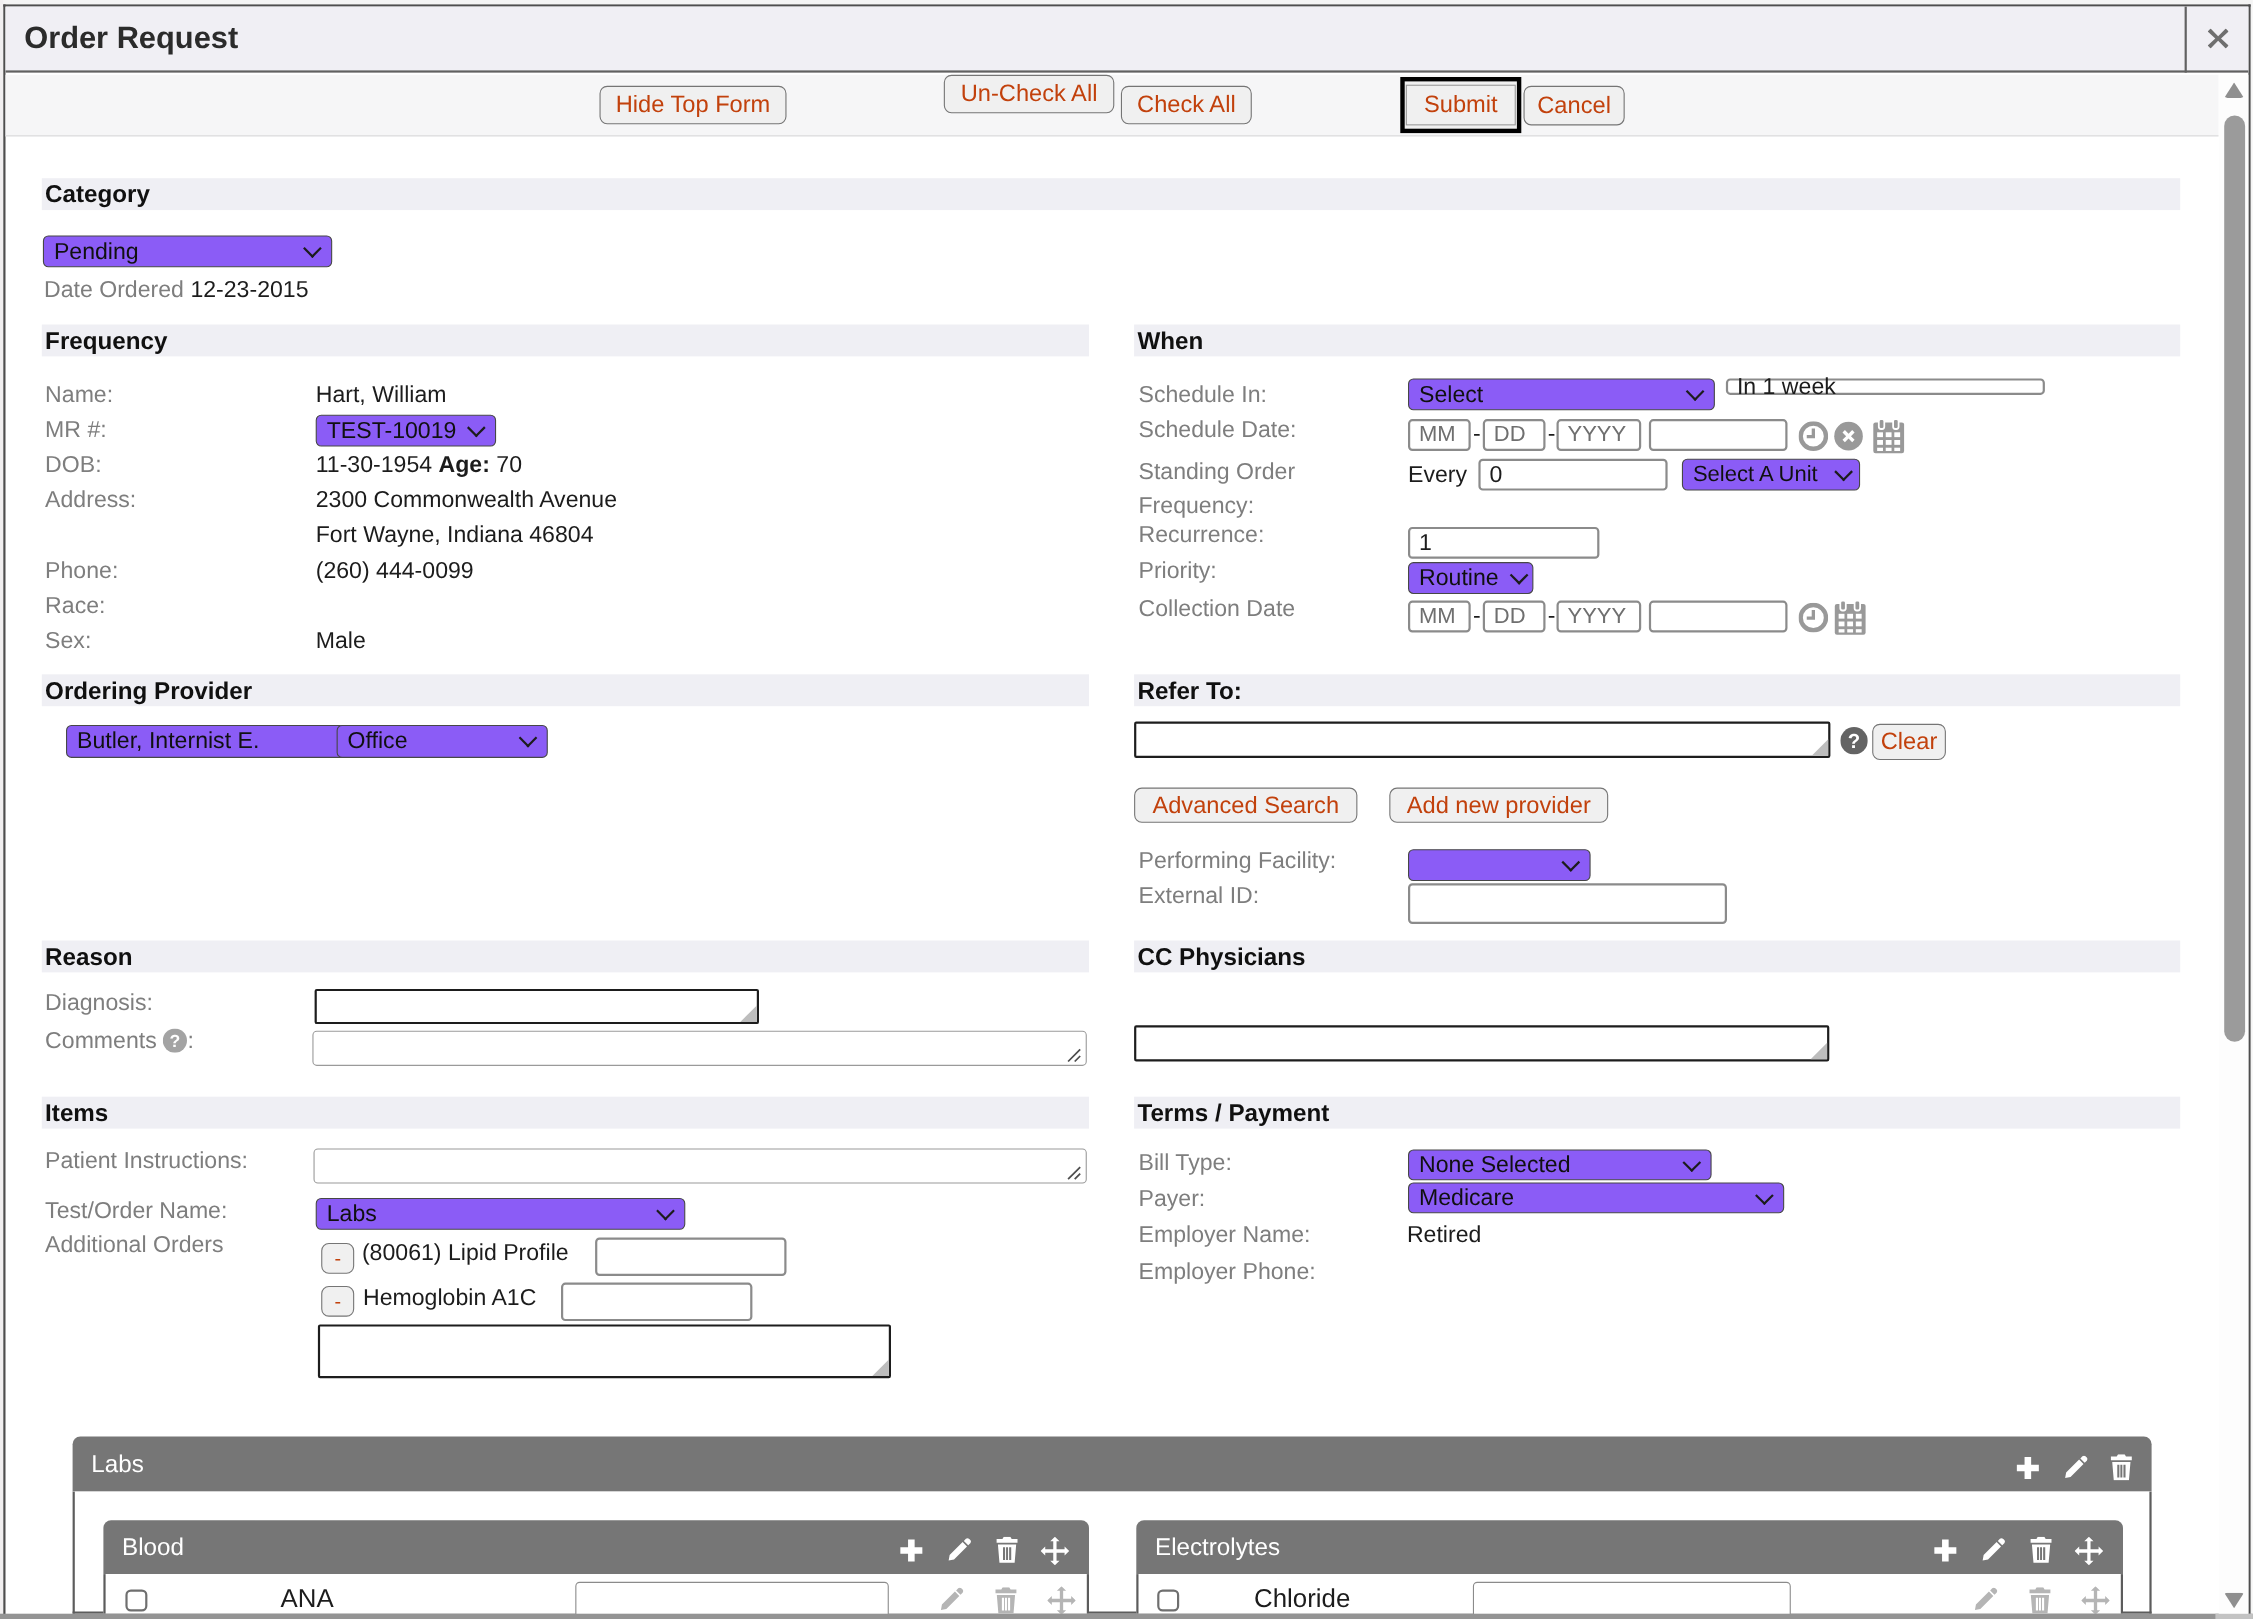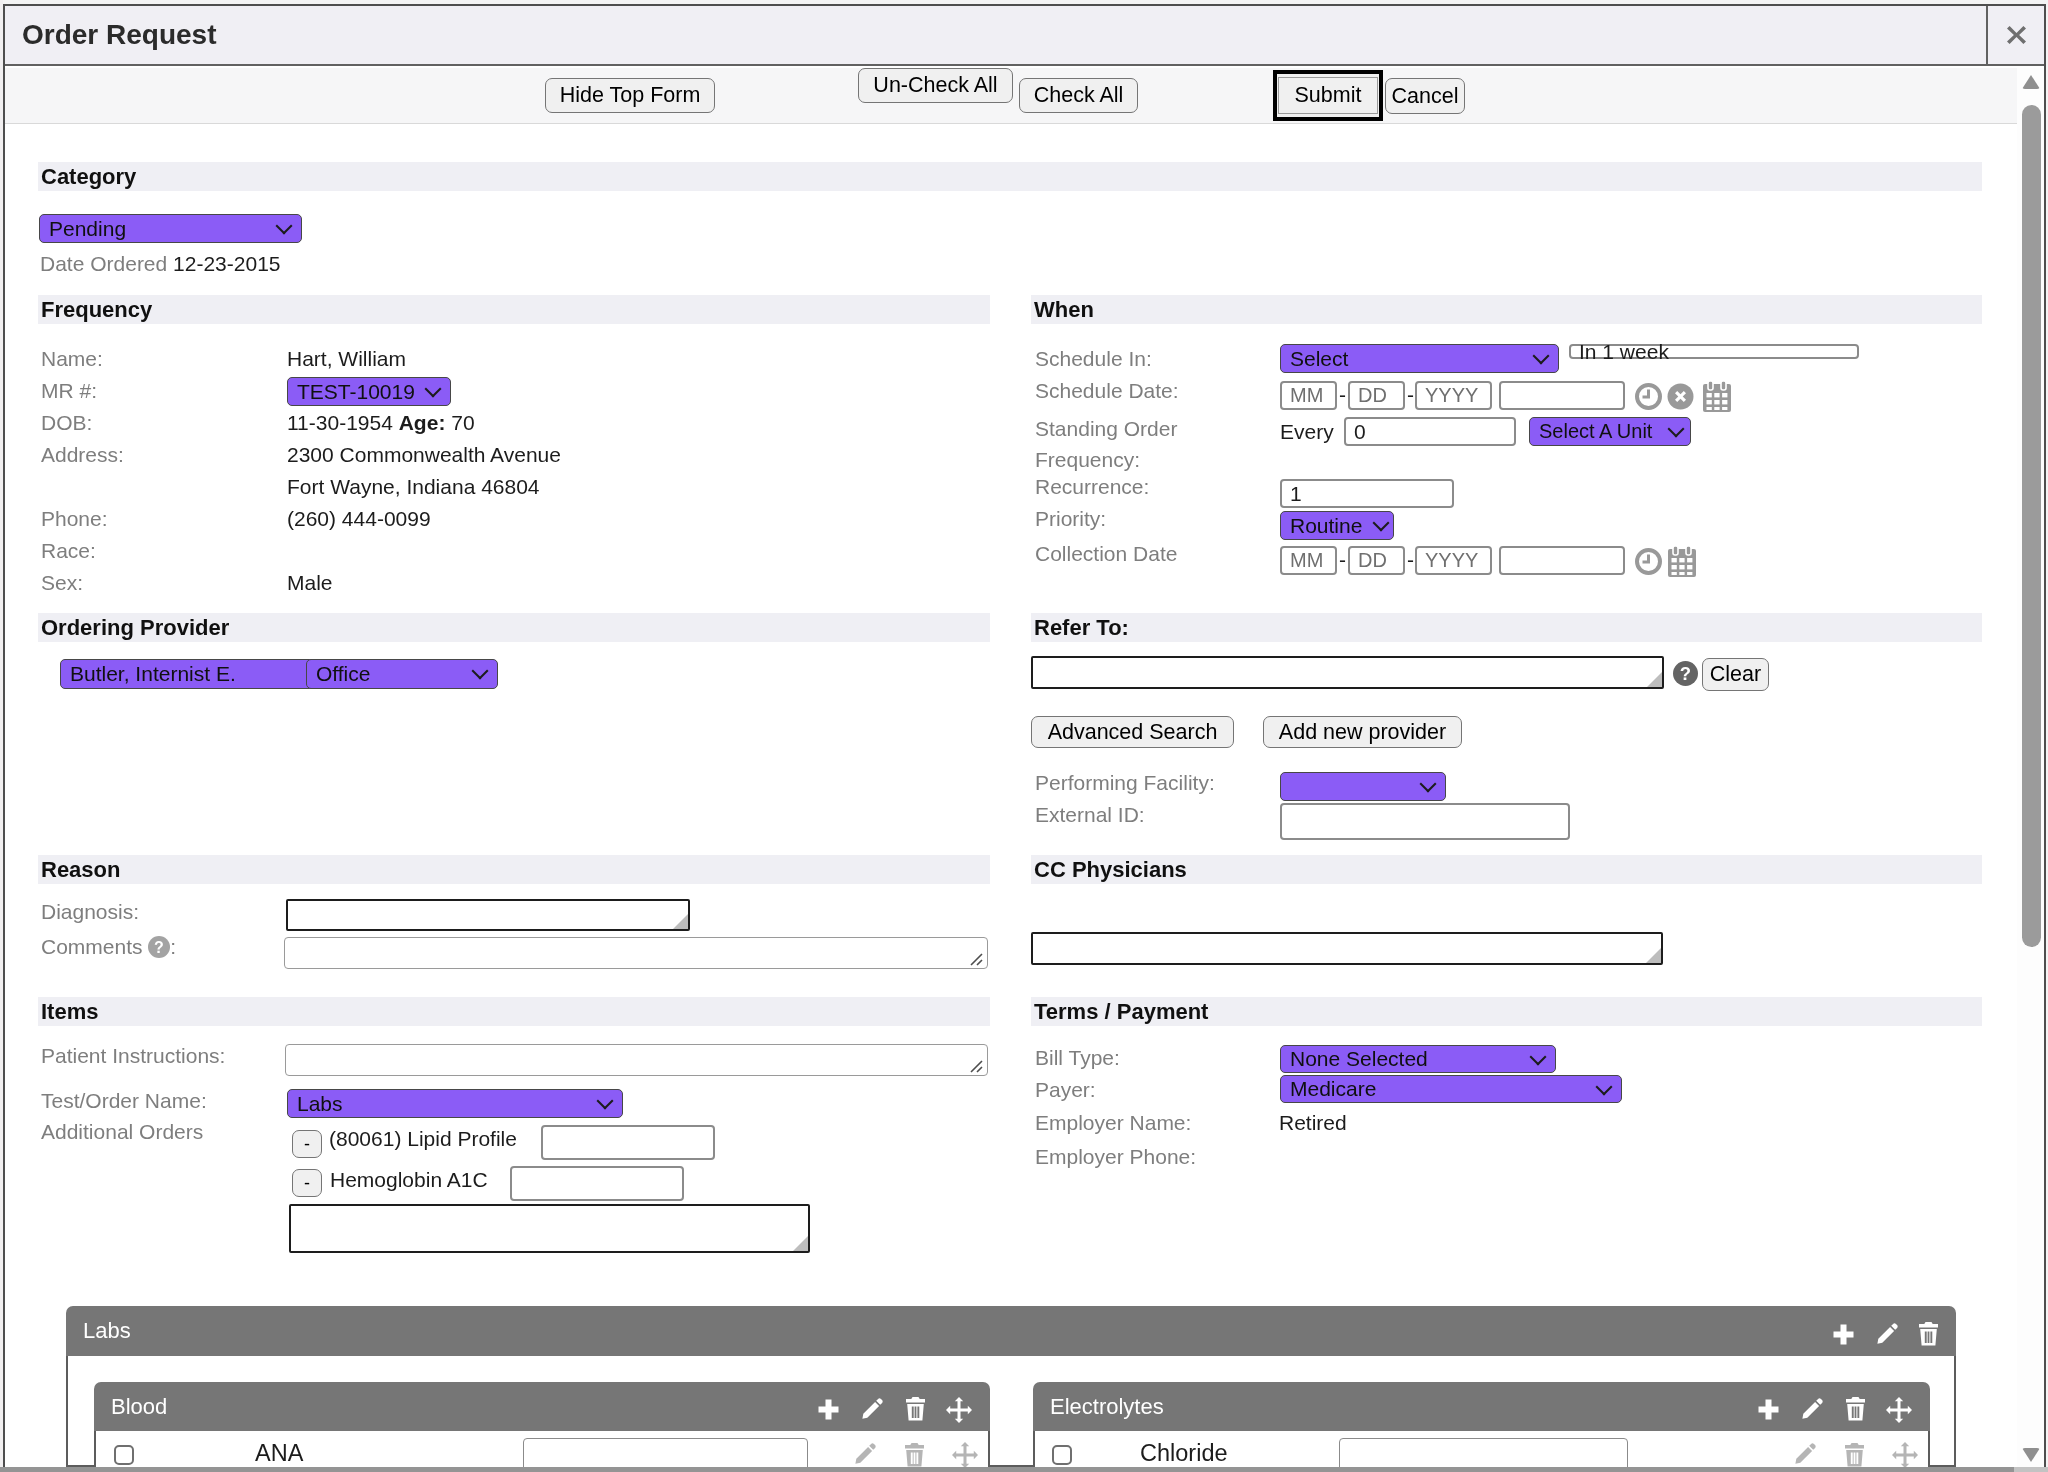--- a/index.html
+++ b/index.html
@@ -7,21 +7,21 @@
 body{font-family:"Liberation Sans",sans-serif;background:#fff;position:relative}
 .abs{position:absolute}
 .lbl{position:absolute;color:#7e7e7e;font-size:21px;white-space:nowrap;line-height:32px}
 .val{position:absolute;color:#1c1c1c;font-size:21px;white-space:nowrap;line-height:32px}
 .bar{position:absolute;background:#efeff4;height:29px;line-height:29px;font-weight:bold;font-size:22px;color:#101010;padding-left:3px;white-space:nowrap}
 .sel{position:absolute;border:1.8px solid #474747;border-radius:5px;background:#8b5cf6;font-size:21px;color:#101010;white-space:nowrap;display:flex;align-items:center;padding-left:9px}
 .chev{position:absolute;width:12px;height:12px;border-right:2.3px solid #1c1c1c;border-bottom:2.3px solid #1c1c1c;transform:rotate(45deg);right:11px;top:5px}
 .inp{position:absolute;border:2px solid #8b8b8b;border-radius:4px;background:#fff;font-size:20px;color:#6f6f6f;display:flex;align-items:center;padding-left:8px;white-space:nowrap}
 .darkta{position:absolute;border:2.5px solid #1d1d1d;border-radius:2px;background:#fff}
 .grip-tri{position:absolute;right:0;bottom:0;width:0;height:0;border-left:15px solid transparent;border-bottom:15px solid #bdbdbd}
-.btn{position:absolute;background:#f0f0f0;border:1.6px solid #757575;border-radius:7px;font-size:21.5px;color:#000000;display:flex;align-items:center;justify-content:center;white-space:nowrap}
+.btn{position:absolute;background:#f0f0f0;border:1.6px solid #757575;border-radius:7px;font-size:21.5px;color:#c2410c;display:flex;align-items:center;justify-content:center;white-space:nowrap}
 .ghdr{position:absolute;background:#767676;border-radius:7px 7px 0 0;color:#fff;font-size:22px}
 .gbody{position:absolute;background:#fff;border:2px solid #5c5c5c;border-top:none}
 .ck{position:absolute;width:20px;height:20px;border:2px solid #6f6f6f;border-radius:5px;background:#fff}
 </style>
 </head>
 <body>
 
 <div class="abs" style="left:0;top:0;width:2048px;height:4px;background:#f4f4f4"></div>
 <div class="abs" style="left:0;top:0;width:3px;height:1472px;background:#f1eff0"></div>
 <div class="abs" style="left:2046px;top:0;width:2px;height:1472px;background:#f4f4f4"></div>
@@ -33,21 +33,21 @@
 <svg class="abs" style="left:2007px;top:26px" width="19" height="18" viewBox="0 0 19 18">
     <path d="M2.6 0 L9.5 6.9 L16.4 0 L19 2.6 L12.1 9 L19 15.4 L16.4 18 L9.5 11.1 L2.6 18 L0 15.4 L6.9 9 L0 2.6 Z" fill="#6f6f6f"></path>
   </svg>
 
 <div class="abs" style="left:5px;top:68px;width:2012px;height:56px;background:#f6f6f7;border-bottom:1px solid #d9d9d9"></div>
 <div class="btn" style="left:545px;top:78px;width:170px;height:35px">Hide Top Form</div>
 <div class="btn" style="left:858px;top:68px;width:155px;height:35px">Un-Check All</div>
 <div class="btn" style="left:1019px;top:78px;width:119px;height:35px">Check All</div>
 <div class="abs" style="left:1273px;top:70px;width:110px;height:51px;border:4.5px solid #000;background:#f0f0f0"></div>
 <div class="btn" style="left:1278px;top:77px;width:100px;height:37px;border-color:#9a9a9a;border-radius:0">Submit</div>
-<div class="btn" style="left:1385px;top:78px;width:80px;height:36px">Cancel</div>
+<div class="btn" style="left:1385px;top:78px;width:92px;height:36px">Cancel</div>
 
 <div class="bar" style="left:38px;top:162px;width:1944px">Category</div>
 <div class="sel" style="left:39px;top:214px;width:263px;height:29px">Pending<span class="chev"></span></div>
 <div class="lbl" style="left:40px;top:248px">Date Ordered <span style="color:#1c1c1c">12-23-2015</span></div>
 
 <div class="bar" style="left:38px;top:295px;width:952px">Frequency</div>
 <div class="lbl" style="left:41px;top:343px">Name:</div>
 <div class="val" style="left:287px;top:343px">Hart, William</div>
 <div class="lbl" style="left:41px;top:375px">MR #:</div>
 <div class="sel" style="left:287px;top:377px;width:164px;height:29px">TEST-10019<span class="chev"></span></div>

